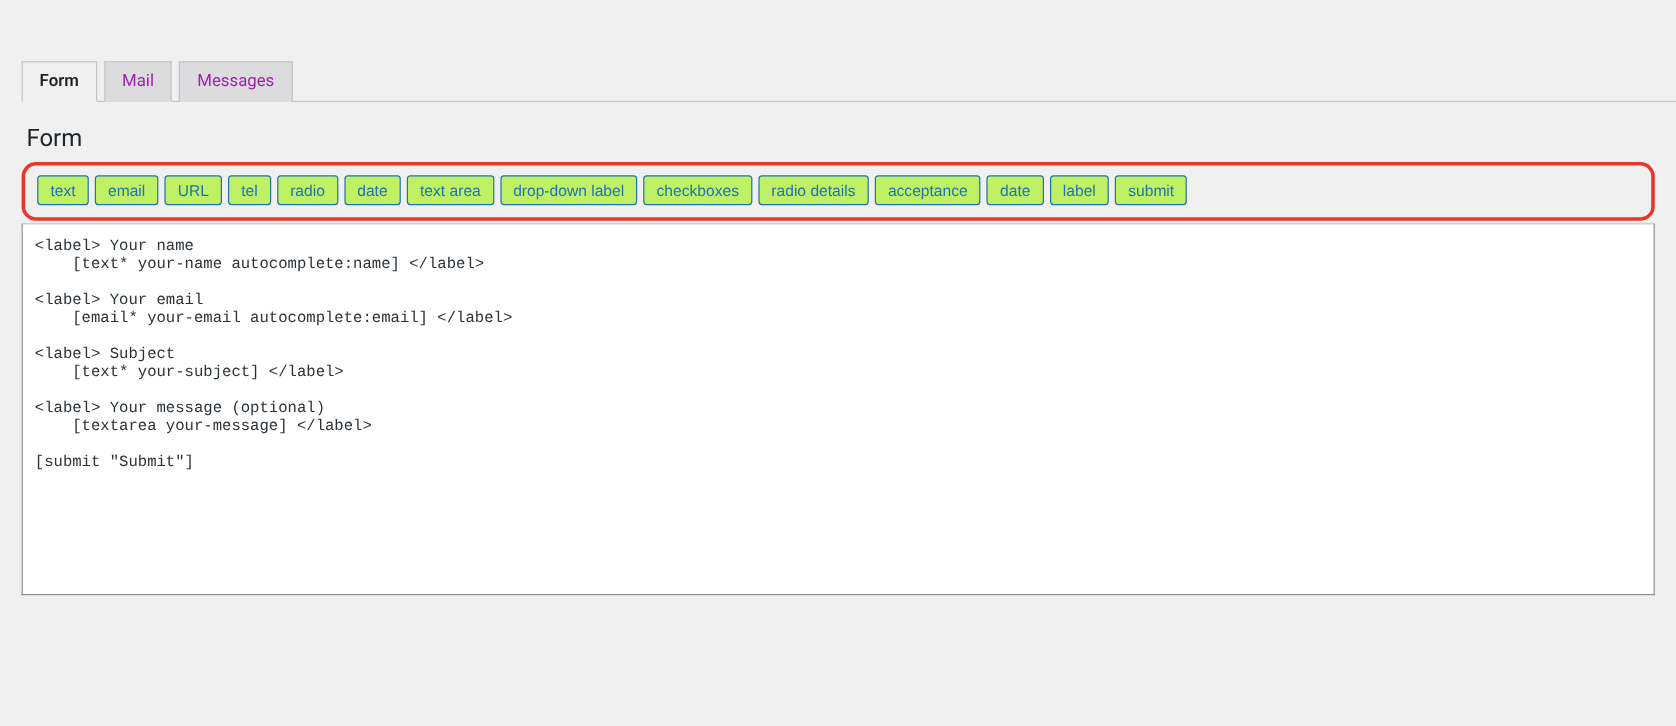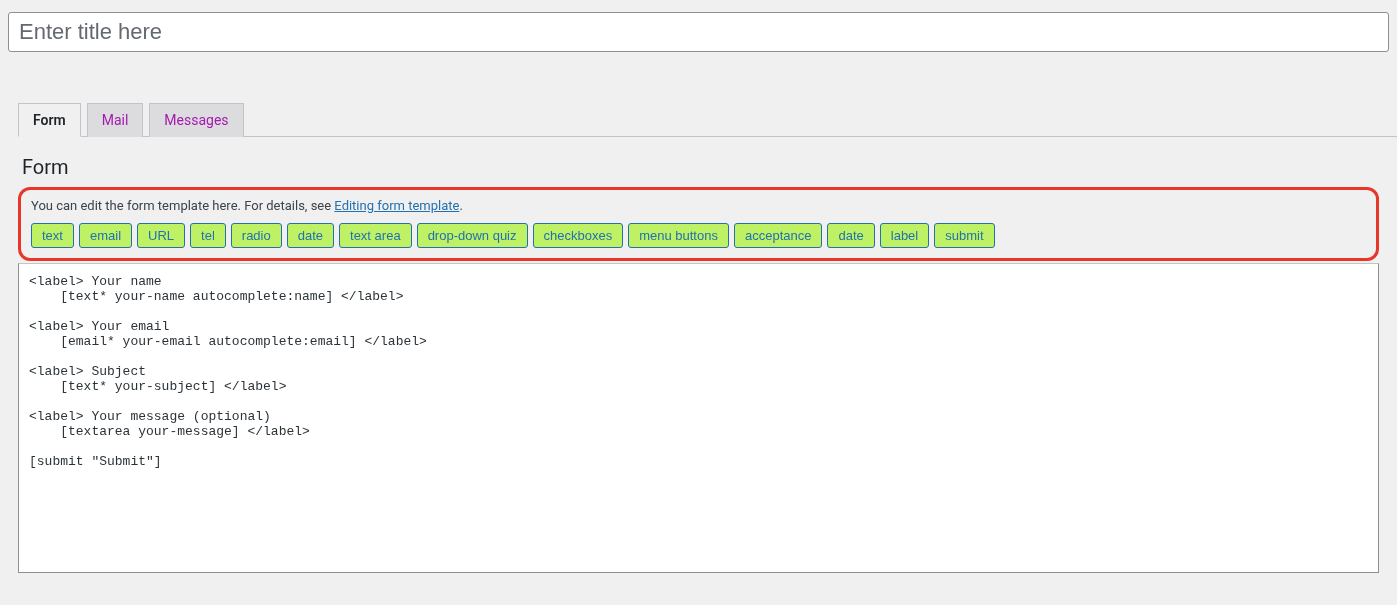--- a/index.html
+++ b/index.html
@@ -112,50 +112,44 @@
     color: #2c3338;
     margin: 0;
     height: 310px;
     overflow: hidden;
   }
 </style>
 </head>
 <body>
 
 <div class="page">
-  <div class="title-input-wrap">
-    <input type="text" class="title-input" placeholder="Enter title here" style="">
-  </div>
 
   <div class="tabs-wrap">
     <div class="tabs">
       <div class="tab active">Form</div>
       <div class="tab">Mail</div>
       <div class="tab">Messages</div>
     </div>
   </div>
 
   <div class="panel">
     <h2 class="panel-heading">Form</h2>
 
     <div class="highlight-box">
-      <div class="hint-text">
-        <span>You can edit the form template here. For details, see </span><a href="#">Editing form template</a><span>.</span>
-      </div>
       <div class="tag-buttons">
         <button class="tag-btn">text</button>
         <button class="tag-btn">email</button>
         <button class="tag-btn">URL</button>
         <button class="tag-btn">tel</button>
         <button class="tag-btn">radio</button>
         <button class="tag-btn">date</button>
         <button class="tag-btn">text area</button>
-        <button class="tag-btn">drop-down quiz</button>
+        <button class="tag-btn">drop-down label</button>
         <button class="tag-btn">checkboxes</button>
-        <button class="tag-btn">menu buttons</button>
+        <button class="tag-btn">radio details</button>
         <button class="tag-btn">acceptance</button>
         <button class="tag-btn">date</button>
         <button class="tag-btn">label</button>
         <button class="tag-btn">submit</button>
       </div>
     </div>
 
     <pre class="code-area">&lt;label&gt; Your name
     [text* your-name autocomplete:name] &lt;/label&gt;
 

